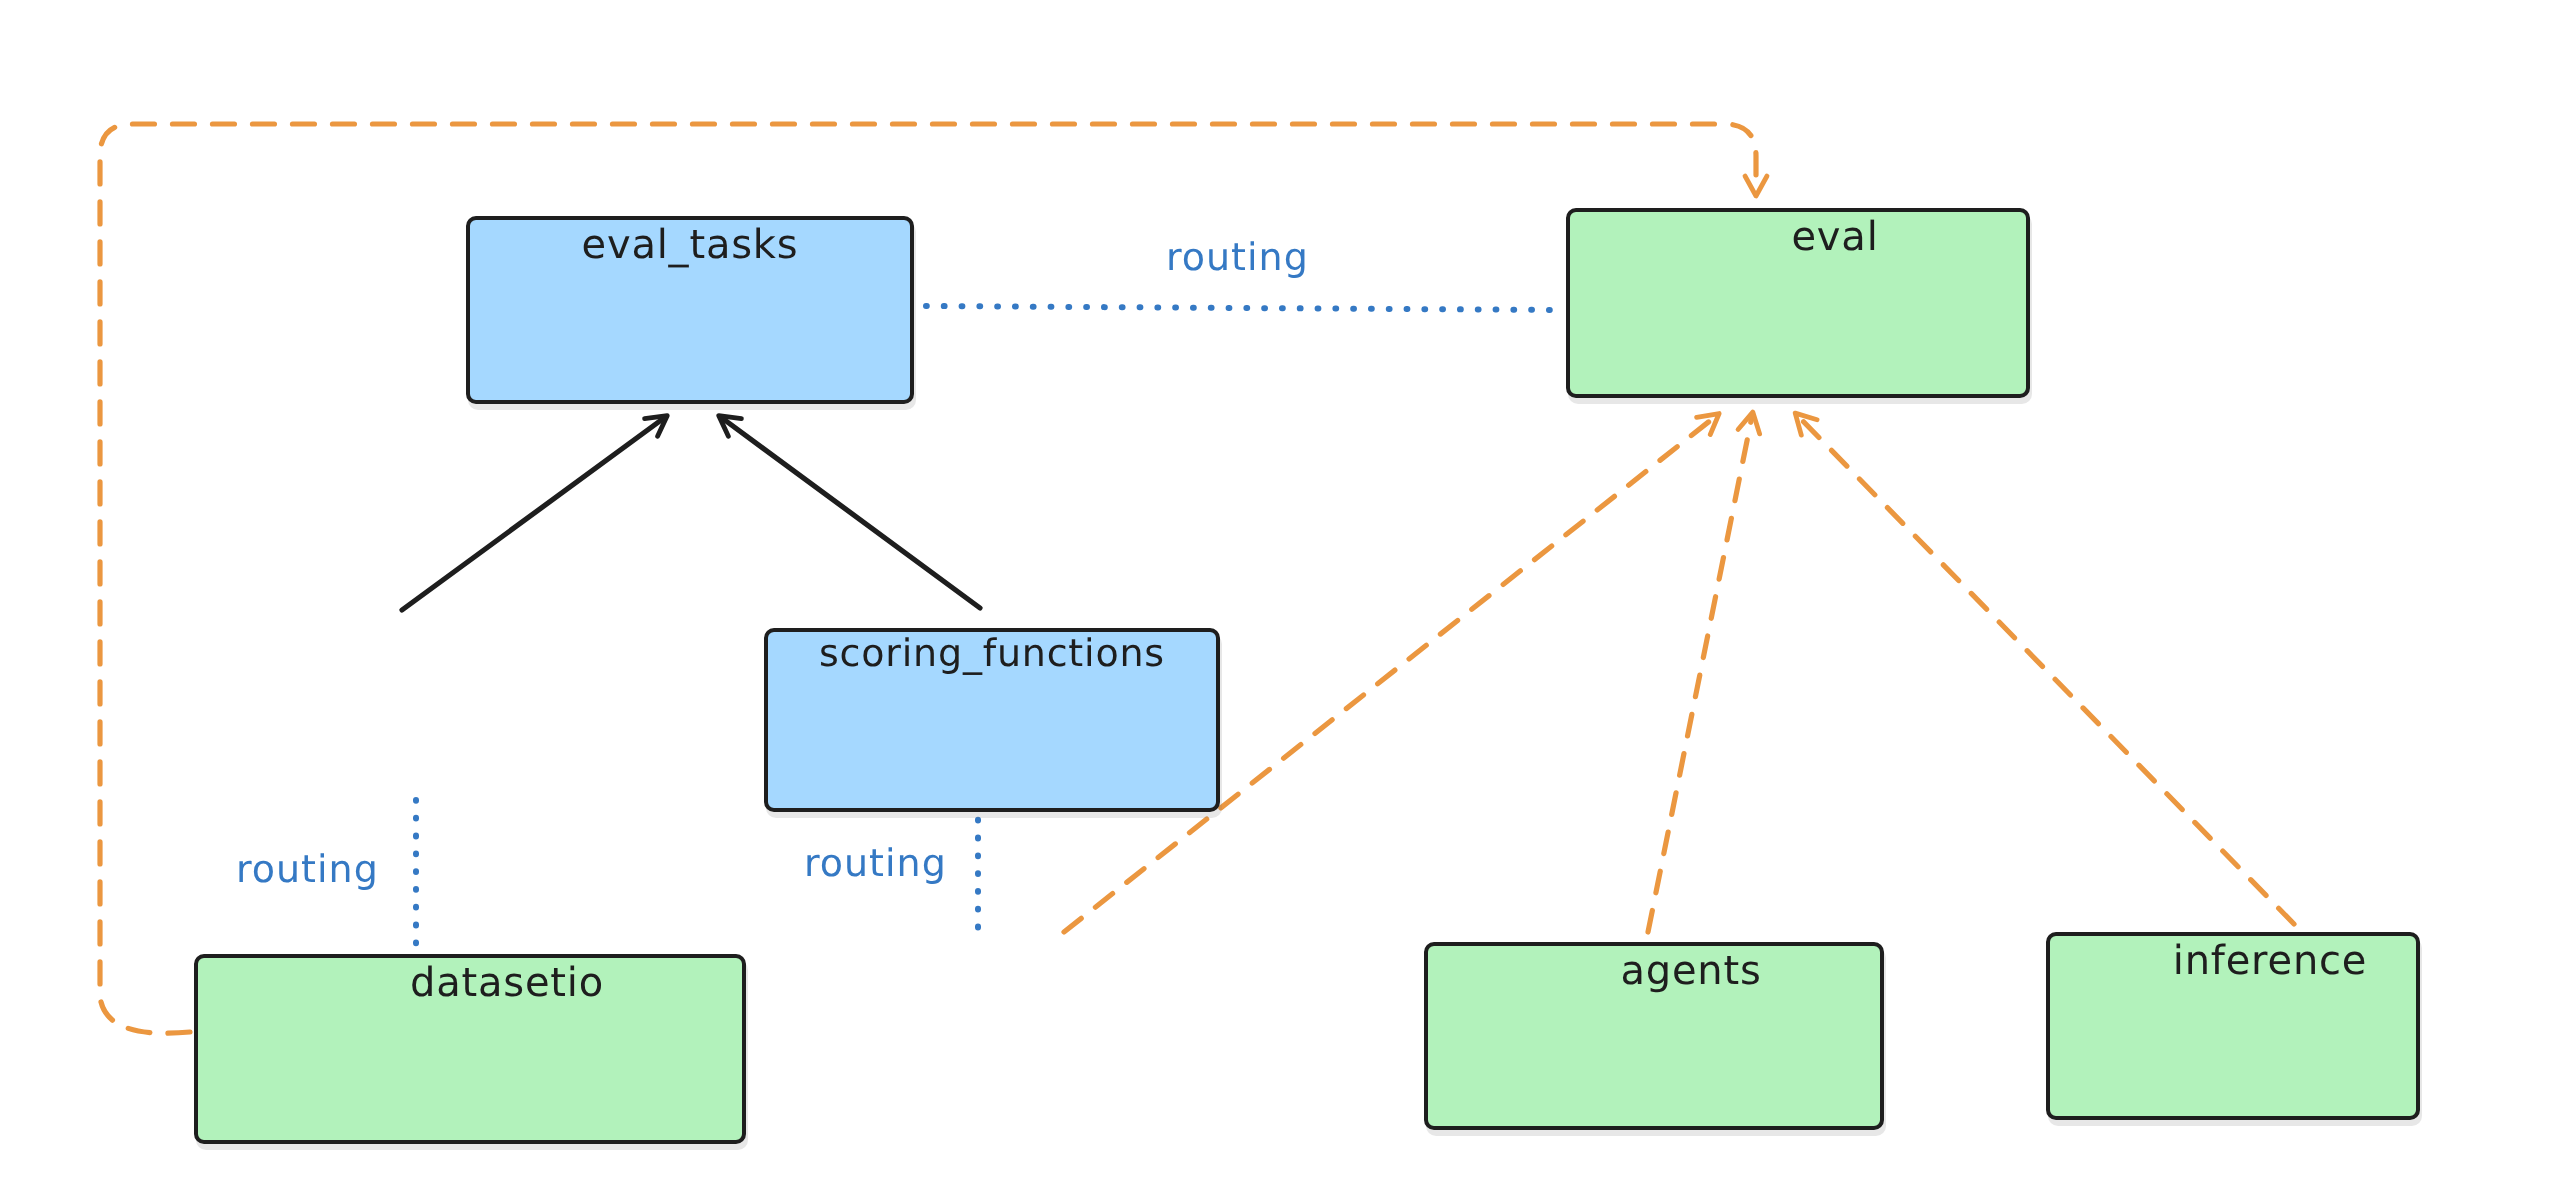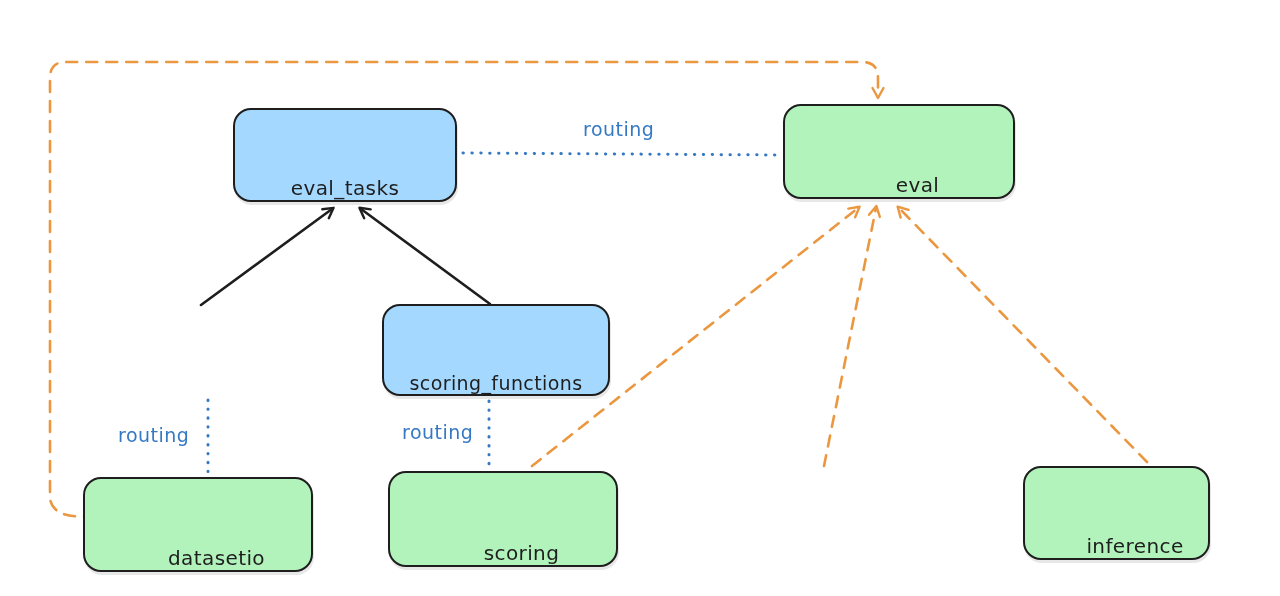--- a/index.html
+++ b/index.html
@@ -55,37 +55,37 @@
     stroke-width: 2.4;
     fill: none;
     stroke-linecap: round;
     stroke-linejoin: round;
   }
   
   .node {
     position: absolute;
     box-sizing: border-box;
     border: 2.6px solid var(--stroke, #1e1e1e);
-    border-radius: 18px;
+    border-radius: 5px;
     display: flex;
-    align-items: flex-end;
+    align-items: flex-start;
     justify-content: center;
     font-size: 20px;
     color: var(--stroke, #1e1e1e);
     letter-spacing: 0.4px;
     box-shadow: 1px 3px 0 rgba(120,120,120,0.18);
   }
   .node-blue  { background: var(--blue-fill, #a5d8ff); }
   .node-green { background: var(--green-fill, #b2f2bb); padding-left: 37px; }
 
   #node-eval_tasks        { left: 233px; top: 108px; width: 224px; height: 94px; }
   #node-eval              { left: 783px; top: 104px; width: 232px; height: 95px; }
   #node-datasets          { left:  97px; top: 306px; width: 235px; height: 90px; }
-  #node-scoring_functions { left: 382px; top: 304px; width: 228px; height: 92px; font-size: 19px; }
-  #node-datasetio         { left:  83px; top: 477px; width: 230px; height: 95px; }
+  #node-scoring_functions { left: 382px; top: 314px; width: 228px; height: 92px; font-size: 19px; }
+  #node-datasetio         { left:  97px; top: 477px; width: 276px; height: 95px; }
   #node-scoring           { left: 388px; top: 471px; width: 230px; height: 96px; }
   #node-agents            { left: 712px; top: 471px; width: 230px; height: 94px; }
   #node-inference         { left: 1023px; top: 466px; width: 187px; height: 94px; }
 
   
   .routing-label {
     position: absolute;
     color: var(--routing-blue, #3a7bc8);
     font-size: 19px;
     font-weight: normal;
@@ -129,22 +129,22 @@
   </div>
   <div class="node node-green" id="node-eval">
     <span>eval</span>
   </div>
   <div class="node node-blue" id="node-scoring_functions">
     <span>scoring_functions</span>
   </div>
   <div class="node node-green" id="node-datasetio">
     <span>datasetio</span>
   </div>
-  <div class="node node-green" id="node-scoring">
-    <span>scoring</span>
+  <div class="node node-green" id="node-agents">
+    <span>agents</span>
   </div>
   <div class="node node-green" id="node-inference">
     <span>inference</span>
   </div>
 
   <span class="routing-label" id="routing-top">routing</span>
   <span class="routing-label" id="routing-left">routing</span>
   <span class="routing-label" id="routing-mid">routing</span>
 
 </div>

